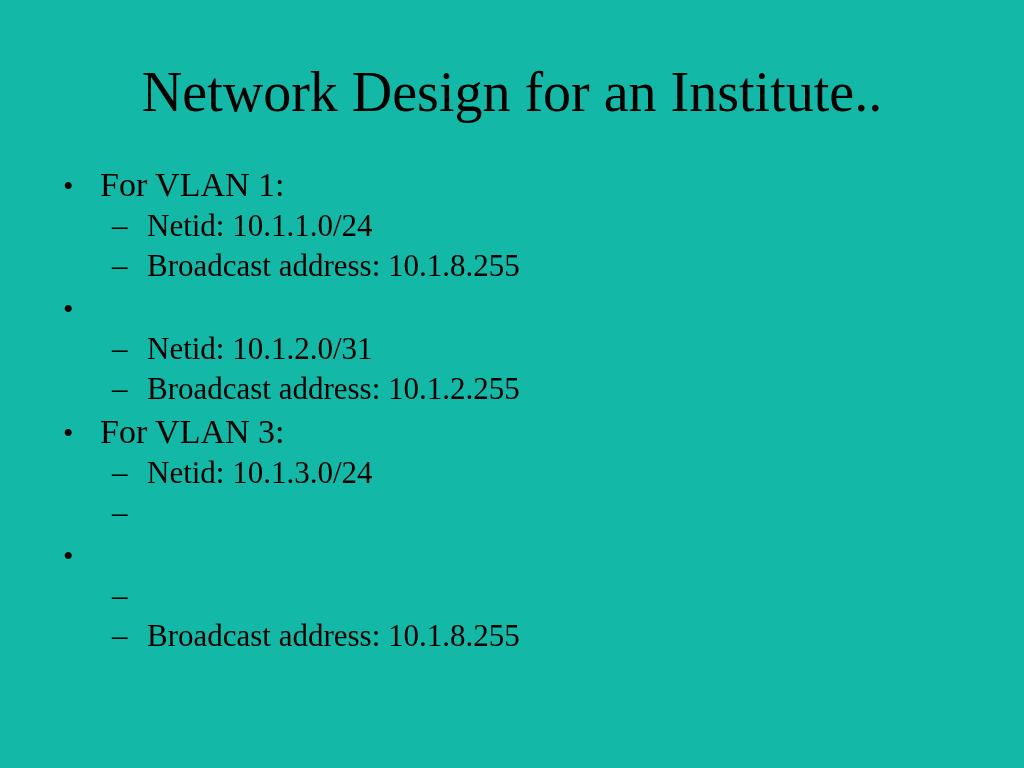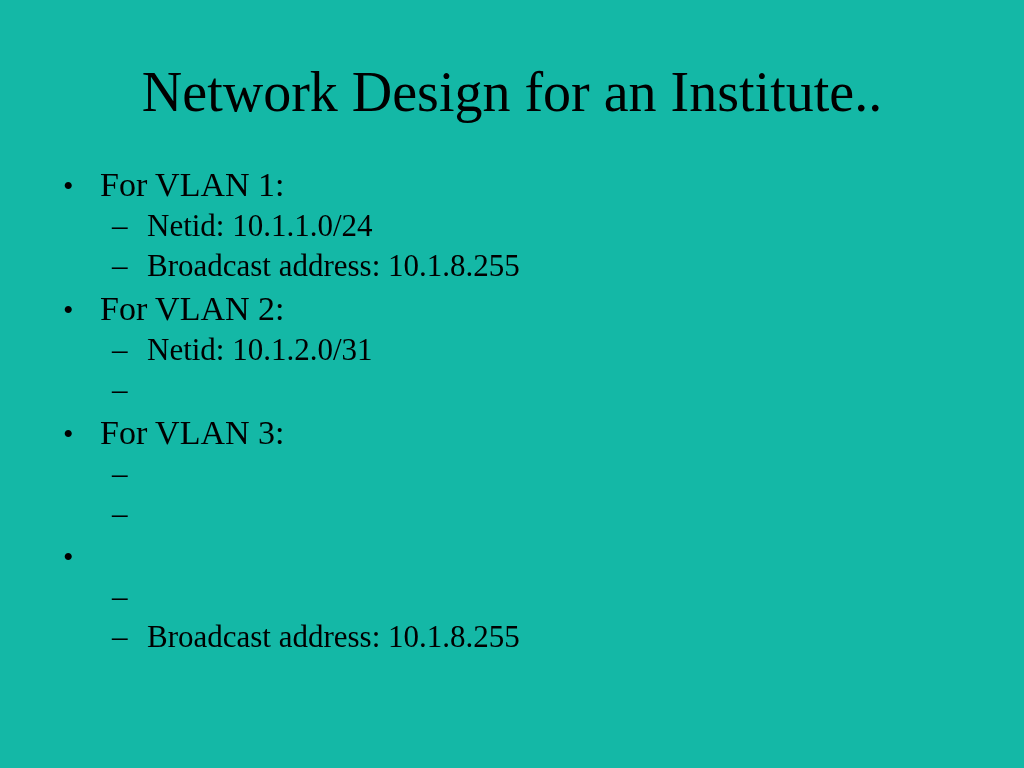--- a/index.html
+++ b/index.html
@@ -78,38 +78,39 @@
       </div>
       <div class="line sub-line">
         <span class="marker">–</span>
         <span>Broadcast address: 10.1.8.255</span>
       </div>
     </div>
 
     <div class="group">
       <div class="line main-line">
         <span class="marker">•</span>
-        <span>For VLAN 2:</span>
       </div>
       <div class="line sub-line">
         <span class="marker">–</span>
         <span>Netid: 10.1.2.0/31</span>
       </div>
       <div class="line sub-line">
         <span class="marker">–</span>
+        <span>Broadcast address: 10.1.2.255</span>
       </div>
     </div>
 
     <div class="group">
       <div class="line main-line">
         <span class="marker">•</span>
         <span>For VLAN 3:</span>
       </div>
       <div class="line sub-line">
         <span class="marker">–</span>
+        <span>Netid: 10.1.3.0/24</span>
       </div>
       <div class="line sub-line">
         <span class="marker">–</span>
       </div>
     </div>
 
     <div class="group">
       <div class="line main-line">
         <span class="marker">•</span>
       </div>

